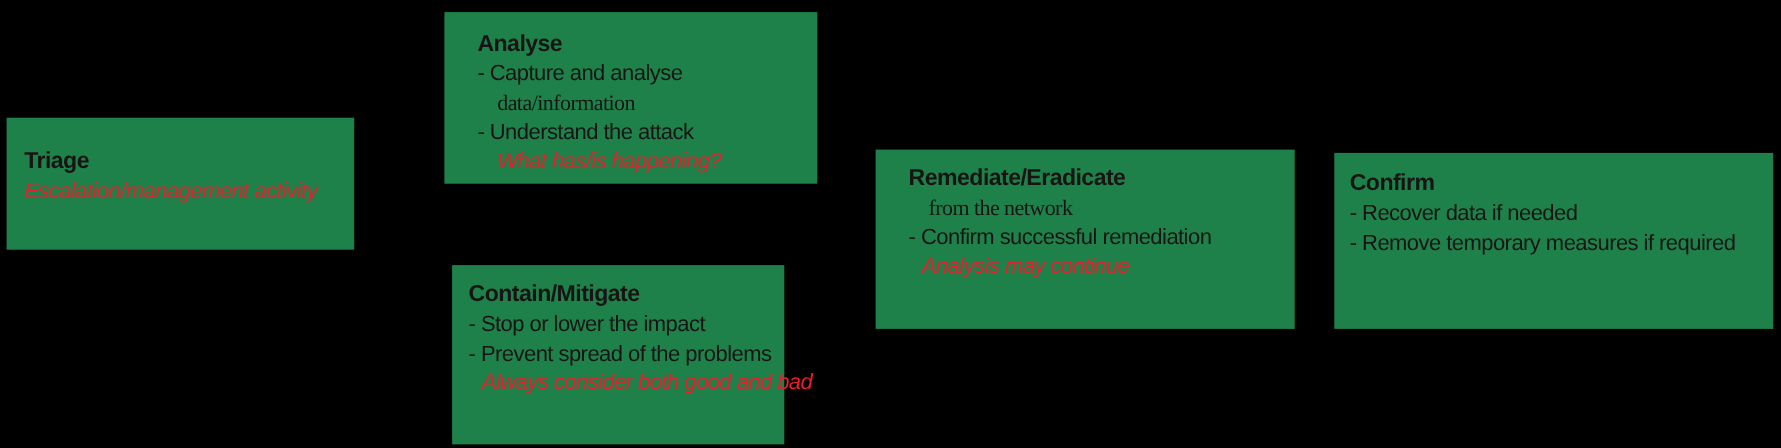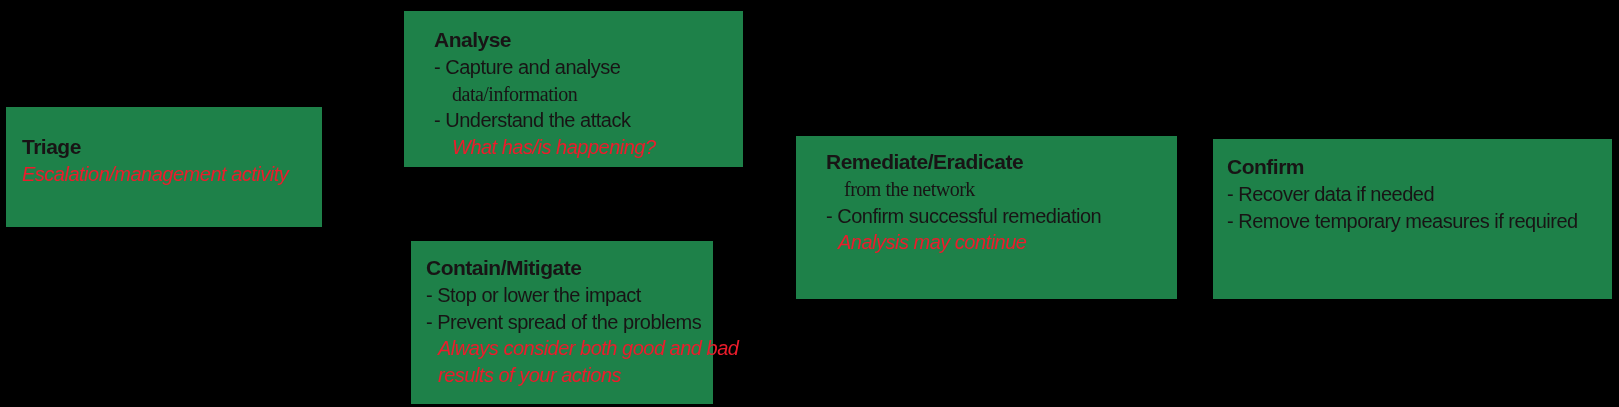--- a/index.html
+++ b/index.html
@@ -59,21 +59,20 @@
     <div class="ln cont">data/information</div>
     <div class="ln">- Understand the attack</div>
     <div class="ln red deep">What has/is happening?</div>
   </div>
 
   <div class="box box-contain">
     <div class="title">Contain/Mitigate</div>
     <div class="ln">- Stop or lower the impact</div>
     <div class="ln">- Prevent spread of the problems</div>
     <div class="ln red">Always consider both good and bad</div>
-    <div class="ln red">results of your actions</div>
   </div>
 
   <div class="box box-remediate">
     <div class="title">Remediate/Eradicate</div>
     <div class="ln cont">from the network</div>
     <div class="ln">- Confirm successful remediation</div>
     <div class="ln red">Analysis may continue</div>
   </div>
 
   <div class="box box-recover">

